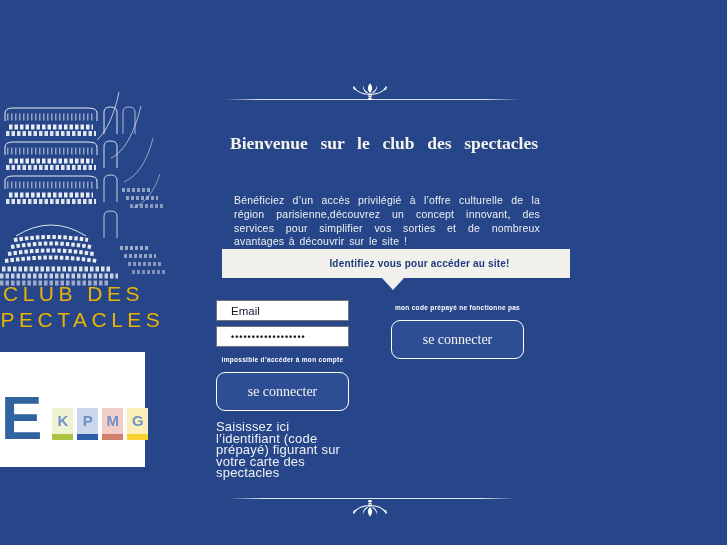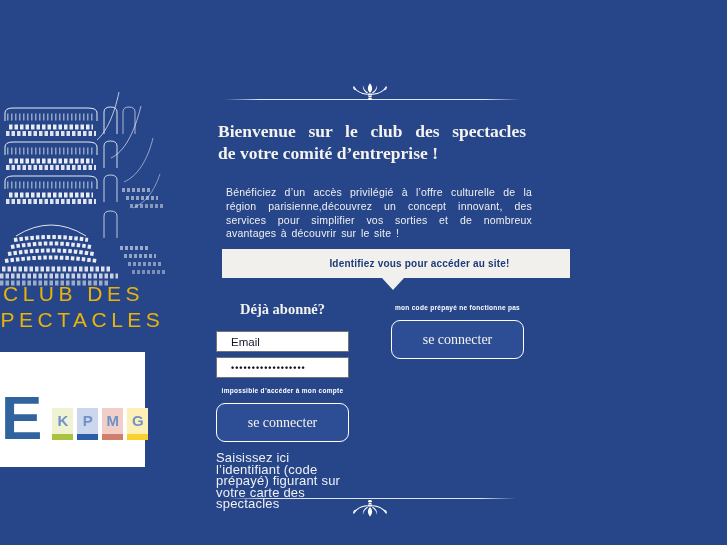--- a/index.html
+++ b/index.html
@@ -31,24 +31,24 @@
   .tile-bar{height:6px;}
   
   .rule{position:absolute;height:1px;
     background:linear-gradient(90deg,rgba(255,255,255,0),rgba(255,255,255,.85) 12%,rgba(255,255,255,.85) 88%,rgba(255,255,255,0));}
   .rule-top{left:224px;top:99px;width:296px;}
   .rule-bottom{left:228px;top:498px;width:288px;}
   .ornament{position:absolute;width:36px;height:19px;}
   .ornament-top{left:352px;top:82px;}
   .ornament-bottom{left:352px;top:499px;transform:rotate(180deg);}
   
-  .title{position:absolute;left:218px;top:120px;width:308px;margin:0;
+  .title{position:absolute;left:218px;top:120px;width:308px;margin:12px;
     font-family:"Liberation Serif",serif;font-weight:600;font-size:17.5px;line-height:22px;color:#f4f3ee;}
   .title .t1{display:block;text-align:justify;text-align-last:justify;}
-  .intro-body{position:absolute;left:218px;top:178px;width:306px;margin:8px;
+  .intro-body{position:absolute;left:218px;top:178px;width:306px;margin:16px;
     font-size:10.5px;line-height:13.8px;letter-spacing:.2px;word-spacing:1.5px;
     text-align:justify;color:#eef0f2;}
   .banner{position:absolute;left:222px;top:249px;width:301px;height:29px;
     background:var(--banner-bg);color:var(--banner-text);
     display:flex;align-items:center;justify-content:center;
     font-weight:bold;font-size:10px;letter-spacing:.2px;padding-left:47px;}
   .banner::after{content:"";position:absolute;left:46%;top:29px;
     border-left:11px solid transparent;border-right:11px solid transparent;
     border-top:12px solid var(--banner-bg);}
   
@@ -161,28 +161,26 @@
     <g fill="none" stroke="#ffffff" stroke-width="1.4" stroke-linecap="round">
       <path d="M20,15.6 C13,15 6.5,12.5 2.5,6"></path>
       <path d="M2.5,6 C2,8 2.8,9.3 4.5,9.6"></path>
       <path d="M28,15.6 C35,15 41.5,12.5 45.5,6"></path>
       <path d="M45.5,6 C46,8 45.2,9.3 43.5,9.6"></path>
     </g>
   </svg>
 
   <h1 class="title">
     <span class="t1">Bienvenue sur le club des spectacles</span>
-    <span class="t2">de votre comité d’entreprise !</span>
   </h1>
   <p class="intro-body">Bénéficiez d’un accès privilégié à l’offre culturelle de la région parisienne,découvrez un concept innovant, des services pour simplifier vos sorties et de nombreux avantages à découvrir sur le site !</p>
 
   <div class="banner">Identifiez vous pour accéder au site!</div>
 
   <div class="col col-left">
-    <h2>Déjà abonné?</h2>
     <input class="field" type="text" value="Email" style="">
     <input class="field pw" type="text" value="••••••••••••••••••" style="">
     <div class="tiny-note">impossible d’accéder à mon compte</div>
     <button class="connect">se connecter</button>
     <p class="help">Saisissez ici  l’identifiant (code prépayé) figurant sur votre carte des spectacles</p>
   </div>
 
   <div class="col col-right">
     <div class="tiny-note">mon code prépayé ne fonctionne pas</div>
     <button class="connect">se connecter</button>

